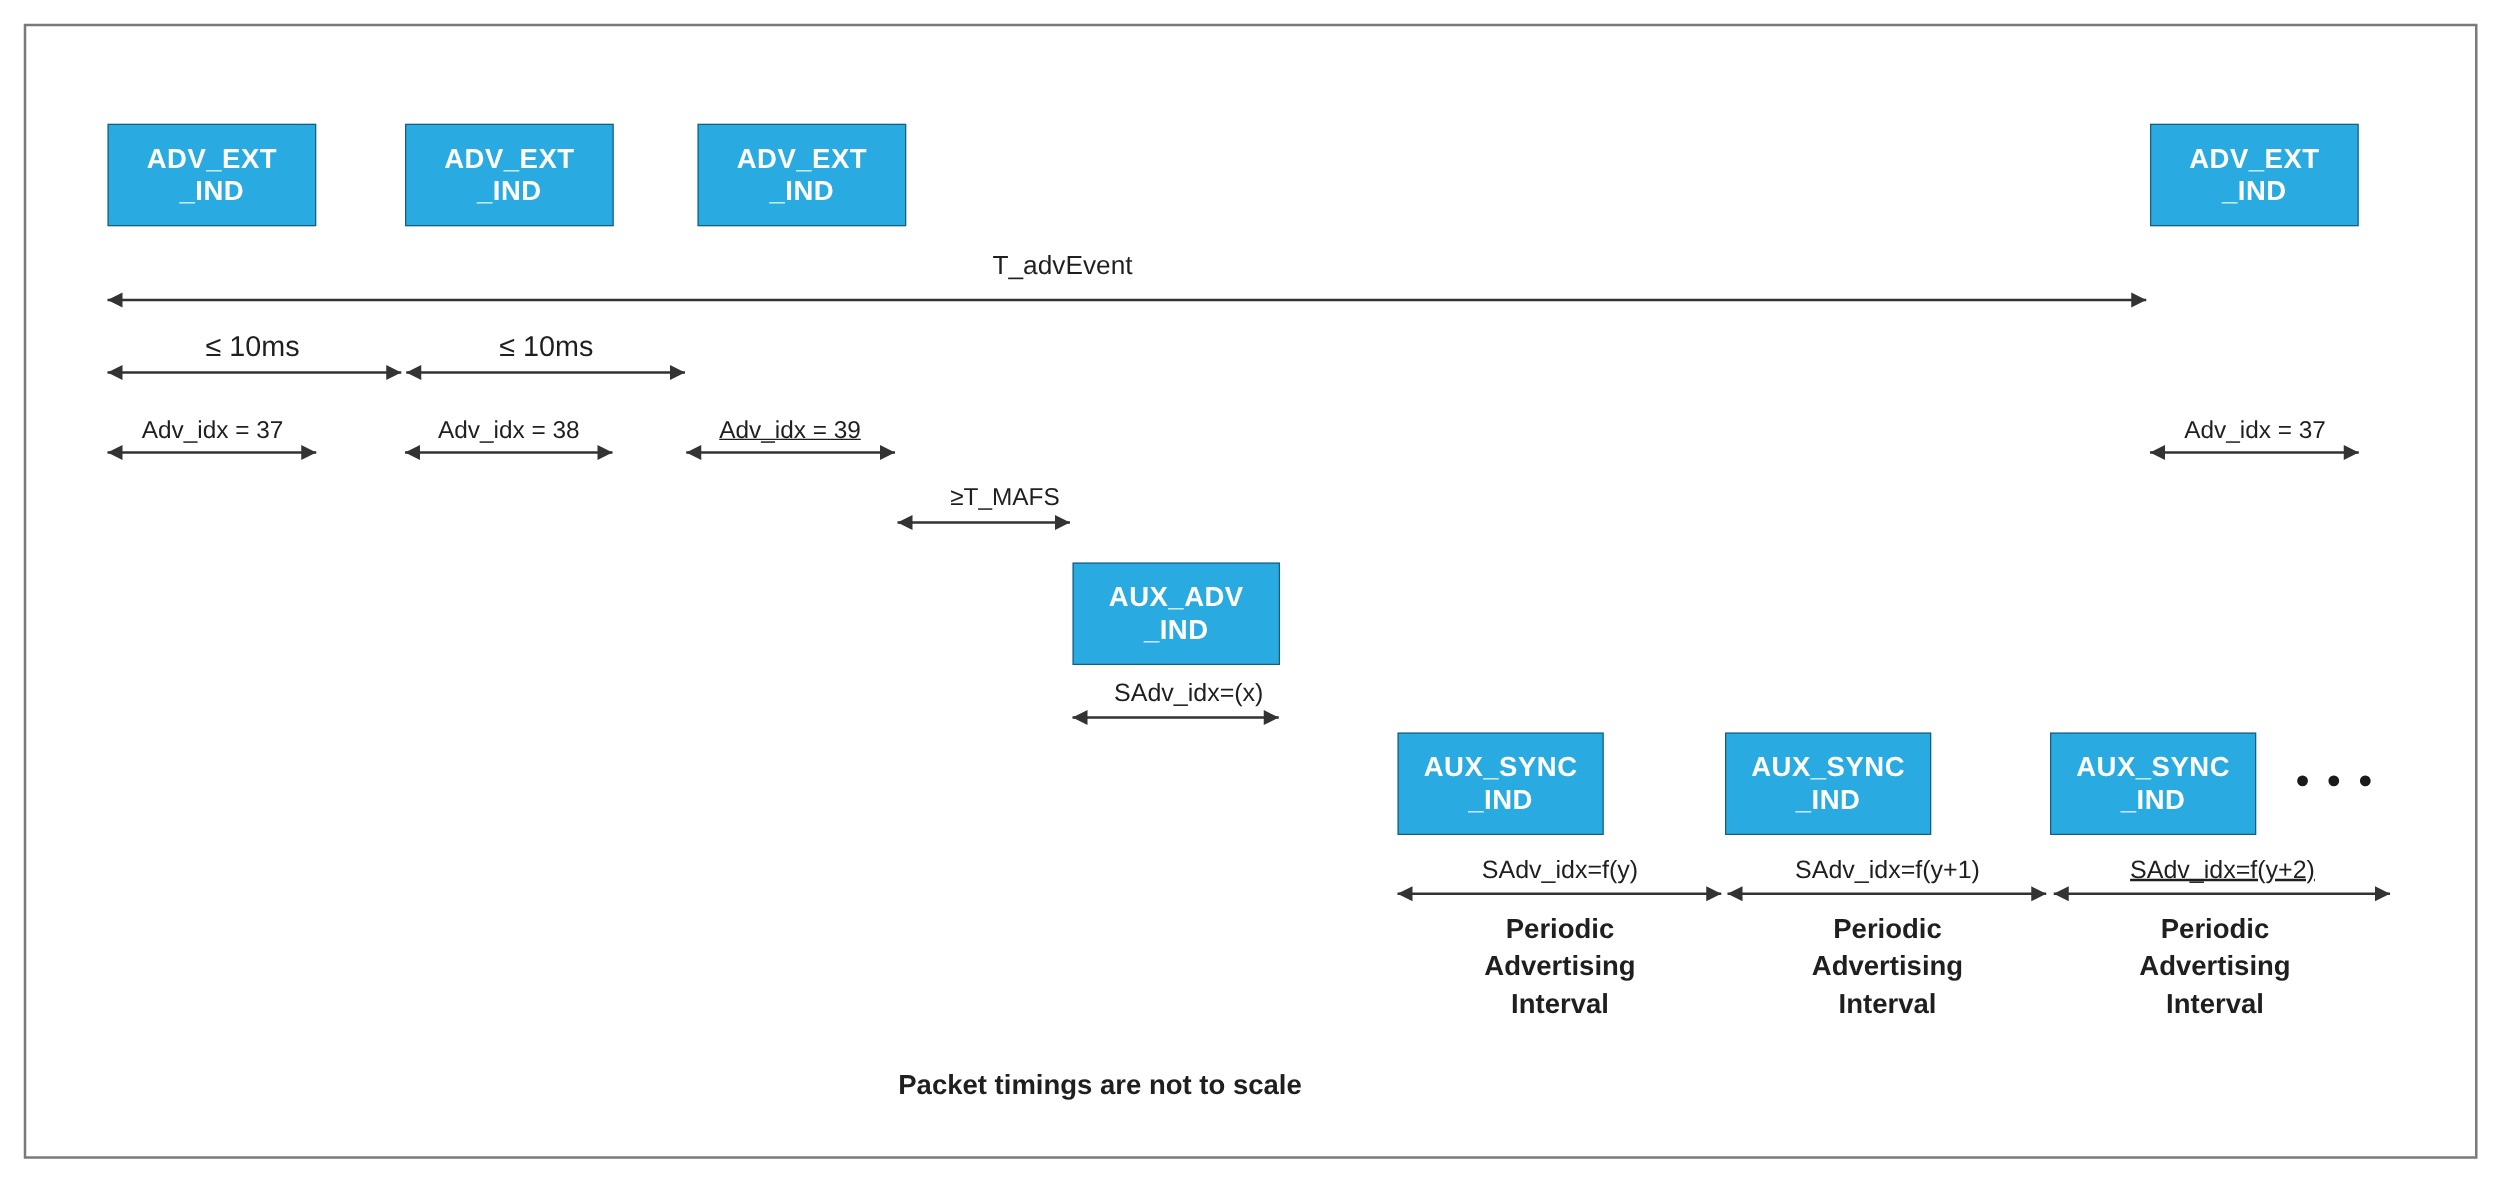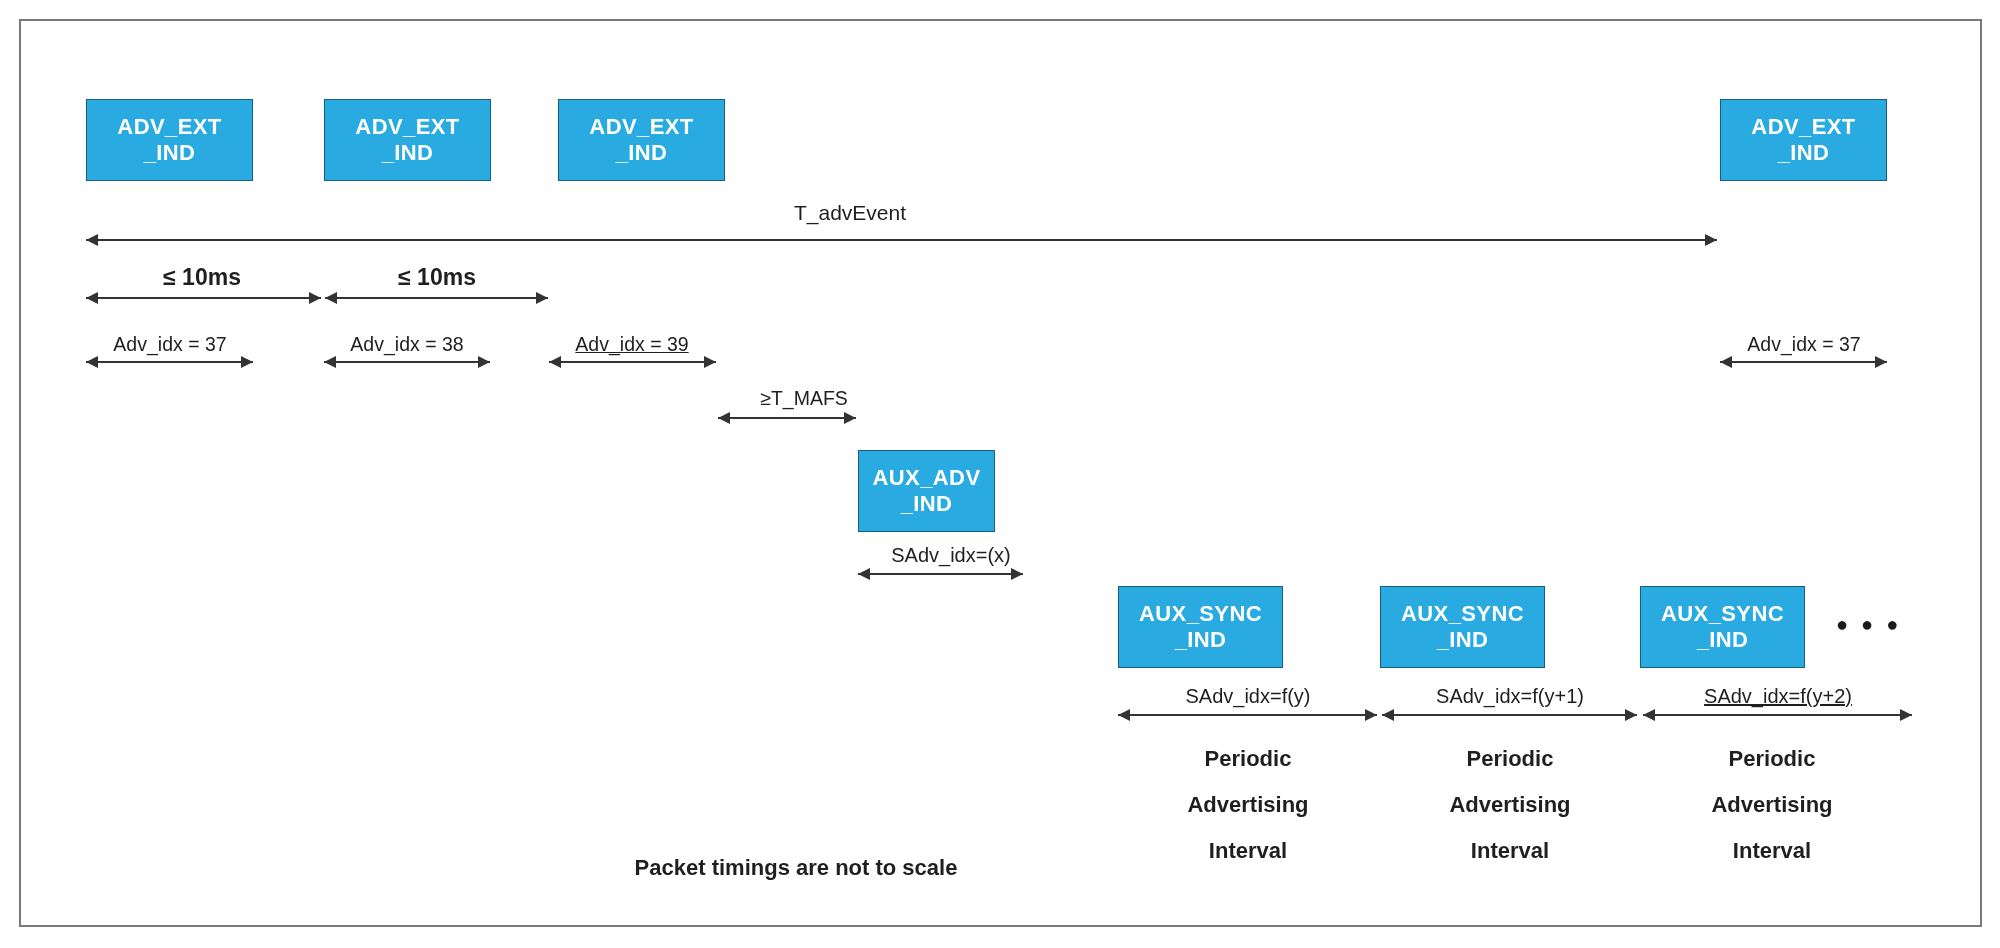--- a/index.html
+++ b/index.html
@@ -26,24 +26,24 @@
   }
   .arrow.ah-r::after{
     content:"";position:absolute;right:0;top:50%;transform:translateY(-50%);
     width:0;height:0;border-top:6px solid transparent;border-bottom:6px solid transparent;
     border-left:12px solid #333333;
   }
 
   
   .lbl{position:absolute;transform:translateX(-50%);white-space:nowrap;color:#1f1f1f;text-align:right;}
   .lbl-med{font-size:19.5px;font-weight:500;}
-  .lbl-big{font-size:23px;font-weight:700;}
+  .lbl-big{font-size:23px;font-weight:400;}
   .periodic{position:absolute;transform:translateX(-50%);text-align:center;
     color:#1f1f1f;font-size:22px;font-weight:600;line-height:30px;white-space:nowrap;}
-  .periodic span{display:block;margin-top:16px;}
+  .periodic span{display:block;}
   .note{position:absolute;transform:translateX(-50%);font-size:22px;font-weight:600;color:#1f1f1f;white-space:nowrap;}
   .ellipsis{position:absolute;font-size:20px;letter-spacing:13px;color:#1a1a1a;line-height:20px;white-space:nowrap;}
 </style>
 </head>
 <body>
 
 <div class="canvas">
   <div class="frame"></div>
 
   <div class="pkt" style="left:86px;top:99px;">
@@ -76,21 +76,21 @@
   <div class="lbl lbl-med" style="left:632px;top:333px;text-decoration:underline;">Adv_idx = 39</div>
   <div class="lbl lbl-med" style="left:1804px;top:333px;">Adv_idx = 37</div>
   <div class="arrow ah-l ah-r" style="left:86px;top:361px;width:167px;"></div>
   <div class="arrow ah-l ah-r" style="left:324px;top:361px;width:166px;"></div>
   <div class="arrow ah-l ah-r" style="left:549px;top:361px;width:167px;"></div>
   <div class="arrow ah-l ah-r" style="left:1720px;top:361px;width:167px;"></div>
 
   <div class="lbl lbl-med" style="left:804px;top:387px;">≥T_MAFS</div>
   <div class="arrow ah-l ah-r" style="left:718px;top:417px;width:138px;"></div>
 
-  <div class="pkt" style="left:858px;top:450px;width:137px;">
+  <div class="pkt" style="left:858px;top:450px;width:166px;">
     <span>AUX_ADV</span>
     <span>_IND</span>
   </div>
   <div class="lbl lbl-med" style="left:940px;top:544px;font-size:20px;margin-left:11px;">SAdv_idx=(x)</div>
   <div class="arrow ah-l ah-r" style="left:858px;top:573px;width:165px;"></div>
 
   <div class="pkt" style="left:1118px;top:586px;width:165px;">
     <span>AUX_SYNC</span>
     <span>_IND</span>
   </div>
@@ -121,14 +121,14 @@
     <span>Periodic</span>
     <span>Advertising</span>
     <span>Interval</span>
   </div>
   <div class="periodic" style="left:1772px;top:728px;">
     <span>Periodic</span>
     <span>Advertising</span>
     <span>Interval</span>
   </div>
 
-  <div class="note" style="left:796px;top:855px;">Packet timings are not to scale</div>
+  <div class="note" style="left:880px;top:855px;">Packet timings are not to scale</div>
 </div>
 
 </body></html>

